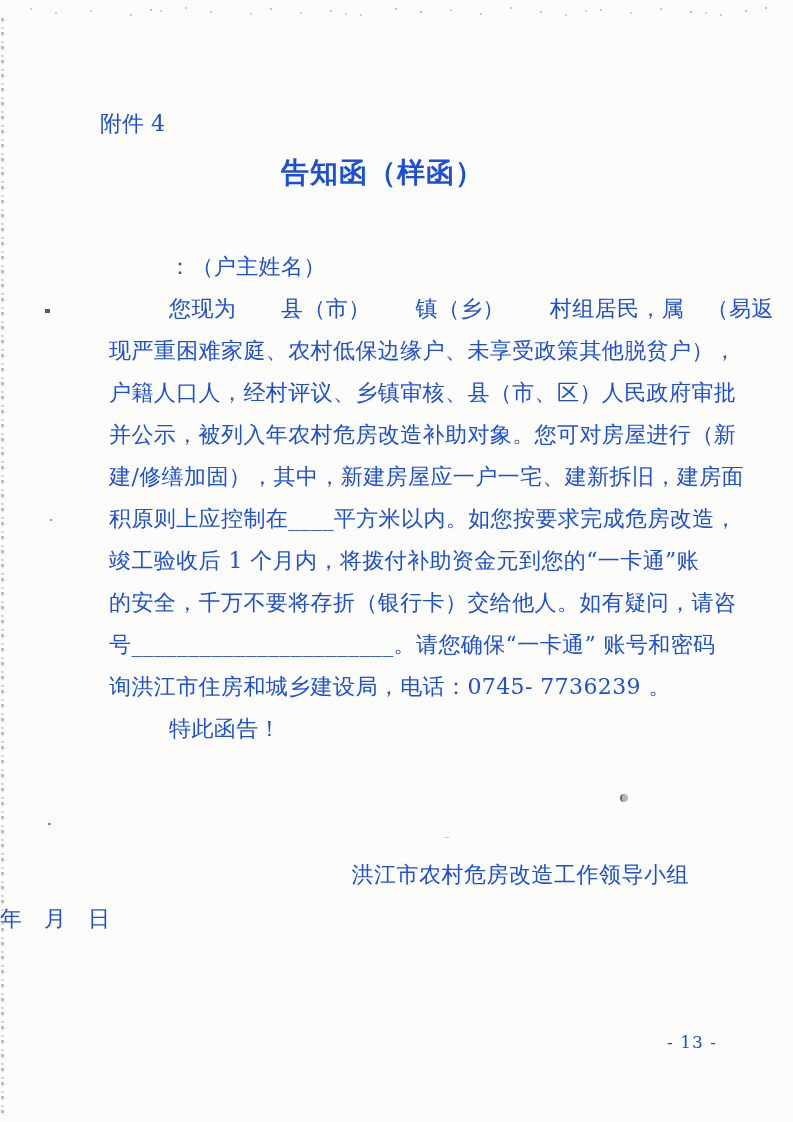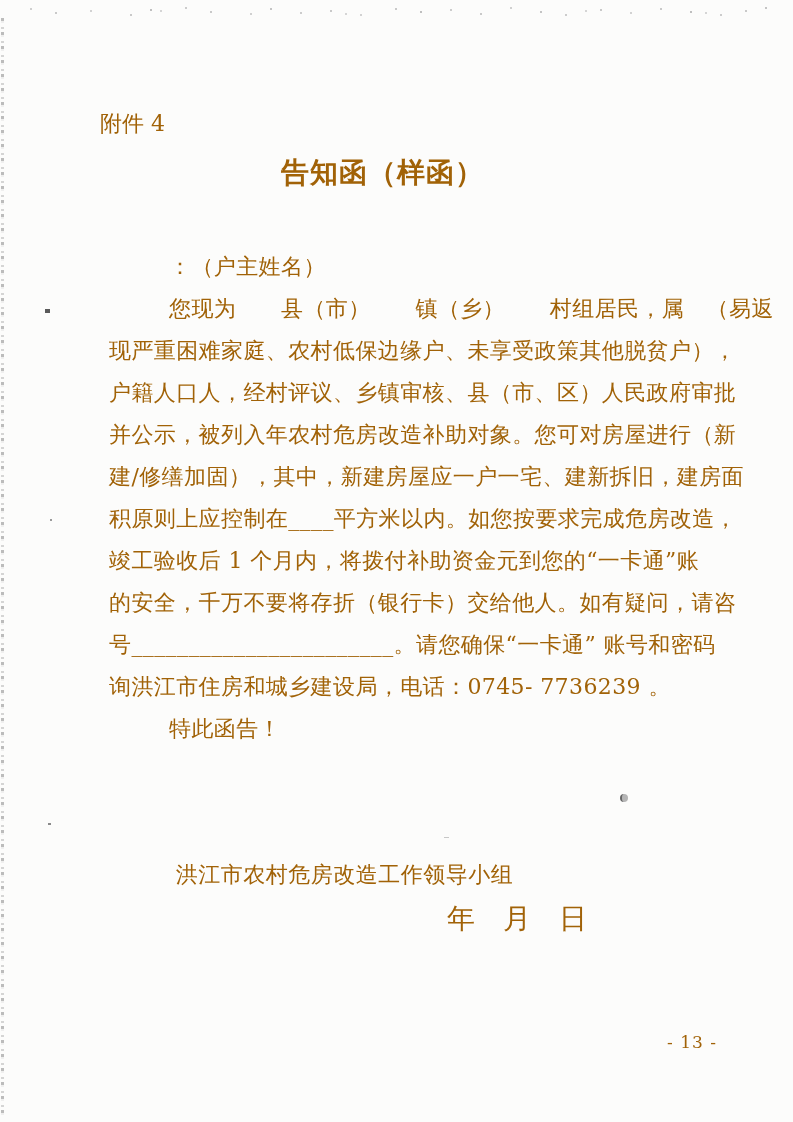--- a/index.html
+++ b/index.html
@@ -7,21 +7,21 @@
     padding: 0;
     background: #ffffff;
   }
   .page {
     position: relative;
     width: 793px;
     height: 1122px;
     background: #fcfcfb;
     overflow: hidden;
     font-family: "DejaVu Serif", "Liberation Serif", serif;
-    color: #a16207;
+    color: #1d4ed8;
   }
   
   .noise-top {
     position: absolute; left: 0; top: 8px; width: 2px; height: 2px; background: transparent;
     box-shadow:
       30px 0 #cfcfcf, 55px 4px #c9c9c9, 90px 2px #d2d2d2, 130px 6px #c9c9c9,
       150px 1px #bfbfbf, 185px -1px #cccccc, 210px 3px #c9c9c9, 250px 5px #d0d0d0,
       270px 0 #c4c4c4, 300px 4px #cccccc, 330px 2px #c9c9c9, 360px 6px #d2d2d2,
       395px 0 #c9c9c9, 420px 3px #bfbfbf, 450px 1px #cccccc, 480px 5px #c9c9c9,
       510px -1px #d0d0d0, 540px 3px #c4c4c4, 565px 6px #cccccc, 600px 1px #c9c9c9,
@@ -58,27 +58,27 @@
   .letter-body {
     position: absolute; left: 85px; top: 246px; width: 640px;
   }
   .line {
     white-space: pre;
     font-size: 22px; line-height: 42px; letter-spacing: 0.4px; margin-left: 24px;
   }
   .line.indent { text-indent: 60px; }
   .signature {
     position: absolute; left: 0; top: 860px; width: 100%;
-    text-align: center; padding-right: 104px; box-sizing: border-box;
+    text-align: right; padding-right: 104px; box-sizing: border-box;
     font-size: 22px; line-height: 30px; letter-spacing: 0.5px;
   }
   .date-line {
     position: absolute; left: 0; top: 904px; width: 100%;
-    text-align: right; padding-right: 206px; box-sizing: border-box;
-    font-size: 28px; line-height: 30px;
+    padding-right: 206px; box-sizing: border-box;
+    font-size: 22px; line-height: 30px;
   }
   .page-number {
     position: absolute; right: 76px; top: 1032px;
     font-size: 17px; letter-spacing: 1px;
   }
 </style>
 </head>
 <body>
 
 <div class="page">

